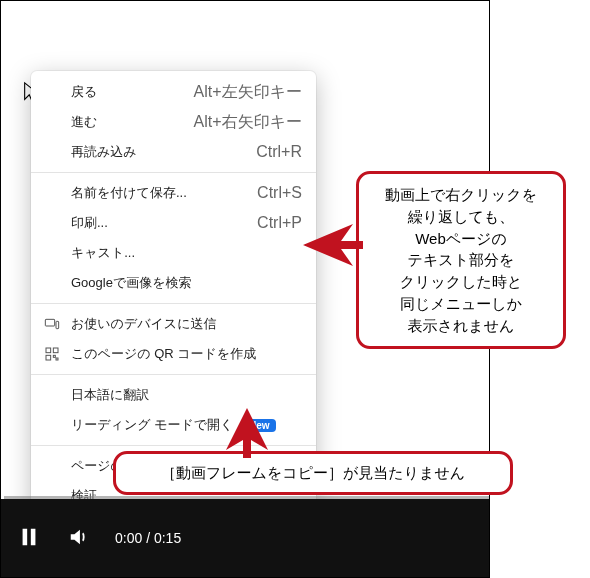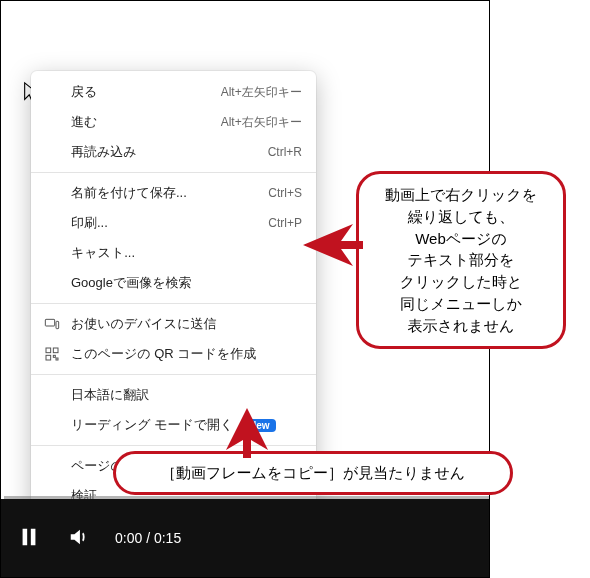--- a/index.html
+++ b/index.html
@@ -11,27 +11,27 @@
   .ctrl-btn { background: none; border: none; color: #fff; display: inline-flex; align-items: center; justify-content: center; width: 28px; height: 28px; cursor: pointer; }
   .ctrl-btn svg { width: 22px; height: 22px; fill: #fff; }
   .time { font-size: 14px; color: #fff; }
 
   .cursor { position: absolute; left: 20px; top: 80px; width: 22px; height: 22px; pointer-events: none; }
   .cursor svg { width: 22px; height: 22px; }
 
   .context-menu { position: absolute; left: 30px; top: 70px; width: 285px; background: #fff; border-radius: 6px; box-shadow: 0 6px 24px rgba(0,0,0,.25), 0 0 0 1px rgba(0,0,0,.05); padding: 6px 0; font-size: 13px; color: #222; }
   .cm-item { display: flex; align-items: center; height: 30px; padding: 0 14px 0 40px; position: relative; cursor: default; }
   .cm-label { flex: 1; white-space: nowrap; }
-  .cm-short { color: #666; font-size: 12px; }
+  .cm-short { color: #666; font-size: 16px; }
   .cm-sep { height: 1px; background: #e3e3e3; margin: 5px 0; }
   .cm-icon { position: absolute; left: 12px; top: 50%; transform: translateY(-50%); width: 18px; height: 18px; display: inline-flex; align-items: center; justify-content: center; color: #555; }
   .cm-icon svg { width: 16px; height: 16px; stroke: #555; fill: none; stroke-width: 1.5; }
   .new-badge { display: inline-block; background: #1a73e8; color: #fff; font-size: 10px; font-weight: 600; padding: 1px 6px; border-radius: 4px; margin-left: 6px; }
 
-  .callout { position: absolute; border: 3px solid #c1121f; border-radius: 24px; background: #fff; padding: 10px 10px; text-align: center; font-size: 15px; color: #000; font-weight: 500; line-height: 1.45; }
+  .callout { position: absolute; border: 3px solid #c1121f; border-radius: 14px; background: #fff; padding: 10px 10px; text-align: center; font-size: 15px; color: #000; font-weight: 500; line-height: 1.45; }
   .callout-right { left: 355px; top: 170px; width: 210px; }
   .callout-bottom { left: 112px; top: 450px; width: 400px; height: auto; padding: 8px 16px; }
 
   .pointer { position: absolute; }
   .pointer svg { display: block; }
 </style>
 </head>
 <body>
 
 <div class="stage">

